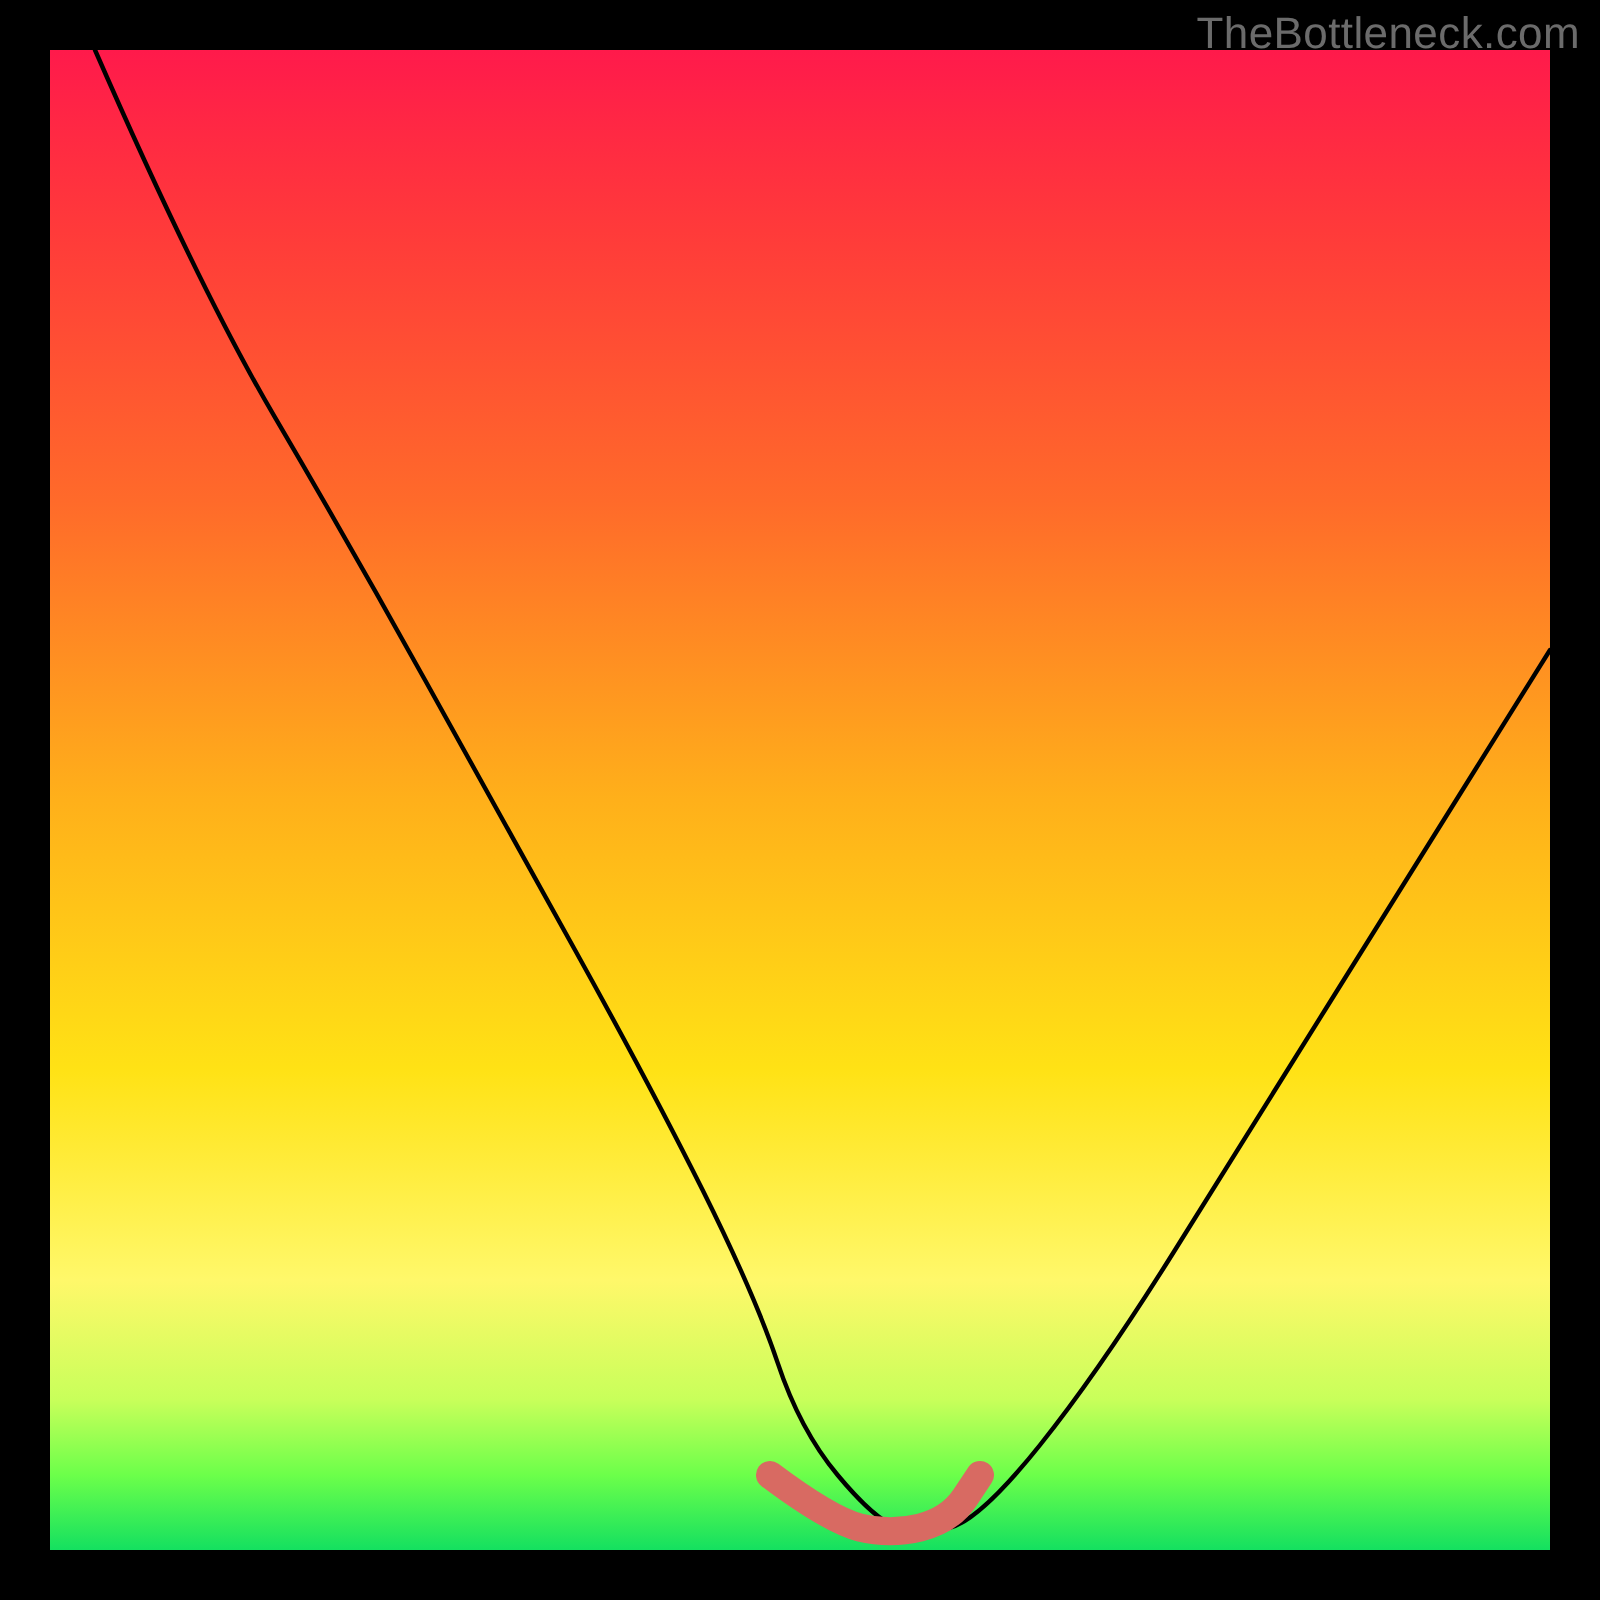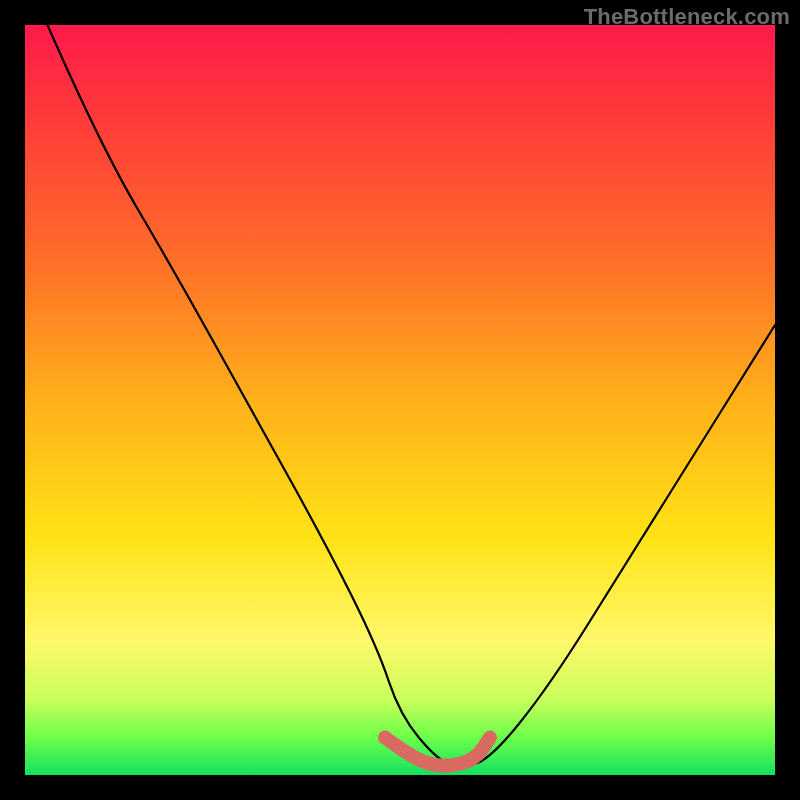--- a/index.html
+++ b/index.html
@@ -38,21 +38,21 @@
       #6cff4a 95%,
       #14e060 100%
     );
   }
   .watermark {
     position: absolute;
     top: 4px;
     right: 10px;
     color: #6b6b6b;
     font-size: 22px;
-    font-weight: 700;
+    font-weight: 400;
     letter-spacing: 0.2px;
     user-select: none;
   }
   svg.curves {
     position: absolute;
     left: 0;
     top: 0;
     width: 750px;
     height: 750px;
     overflow: visible;

